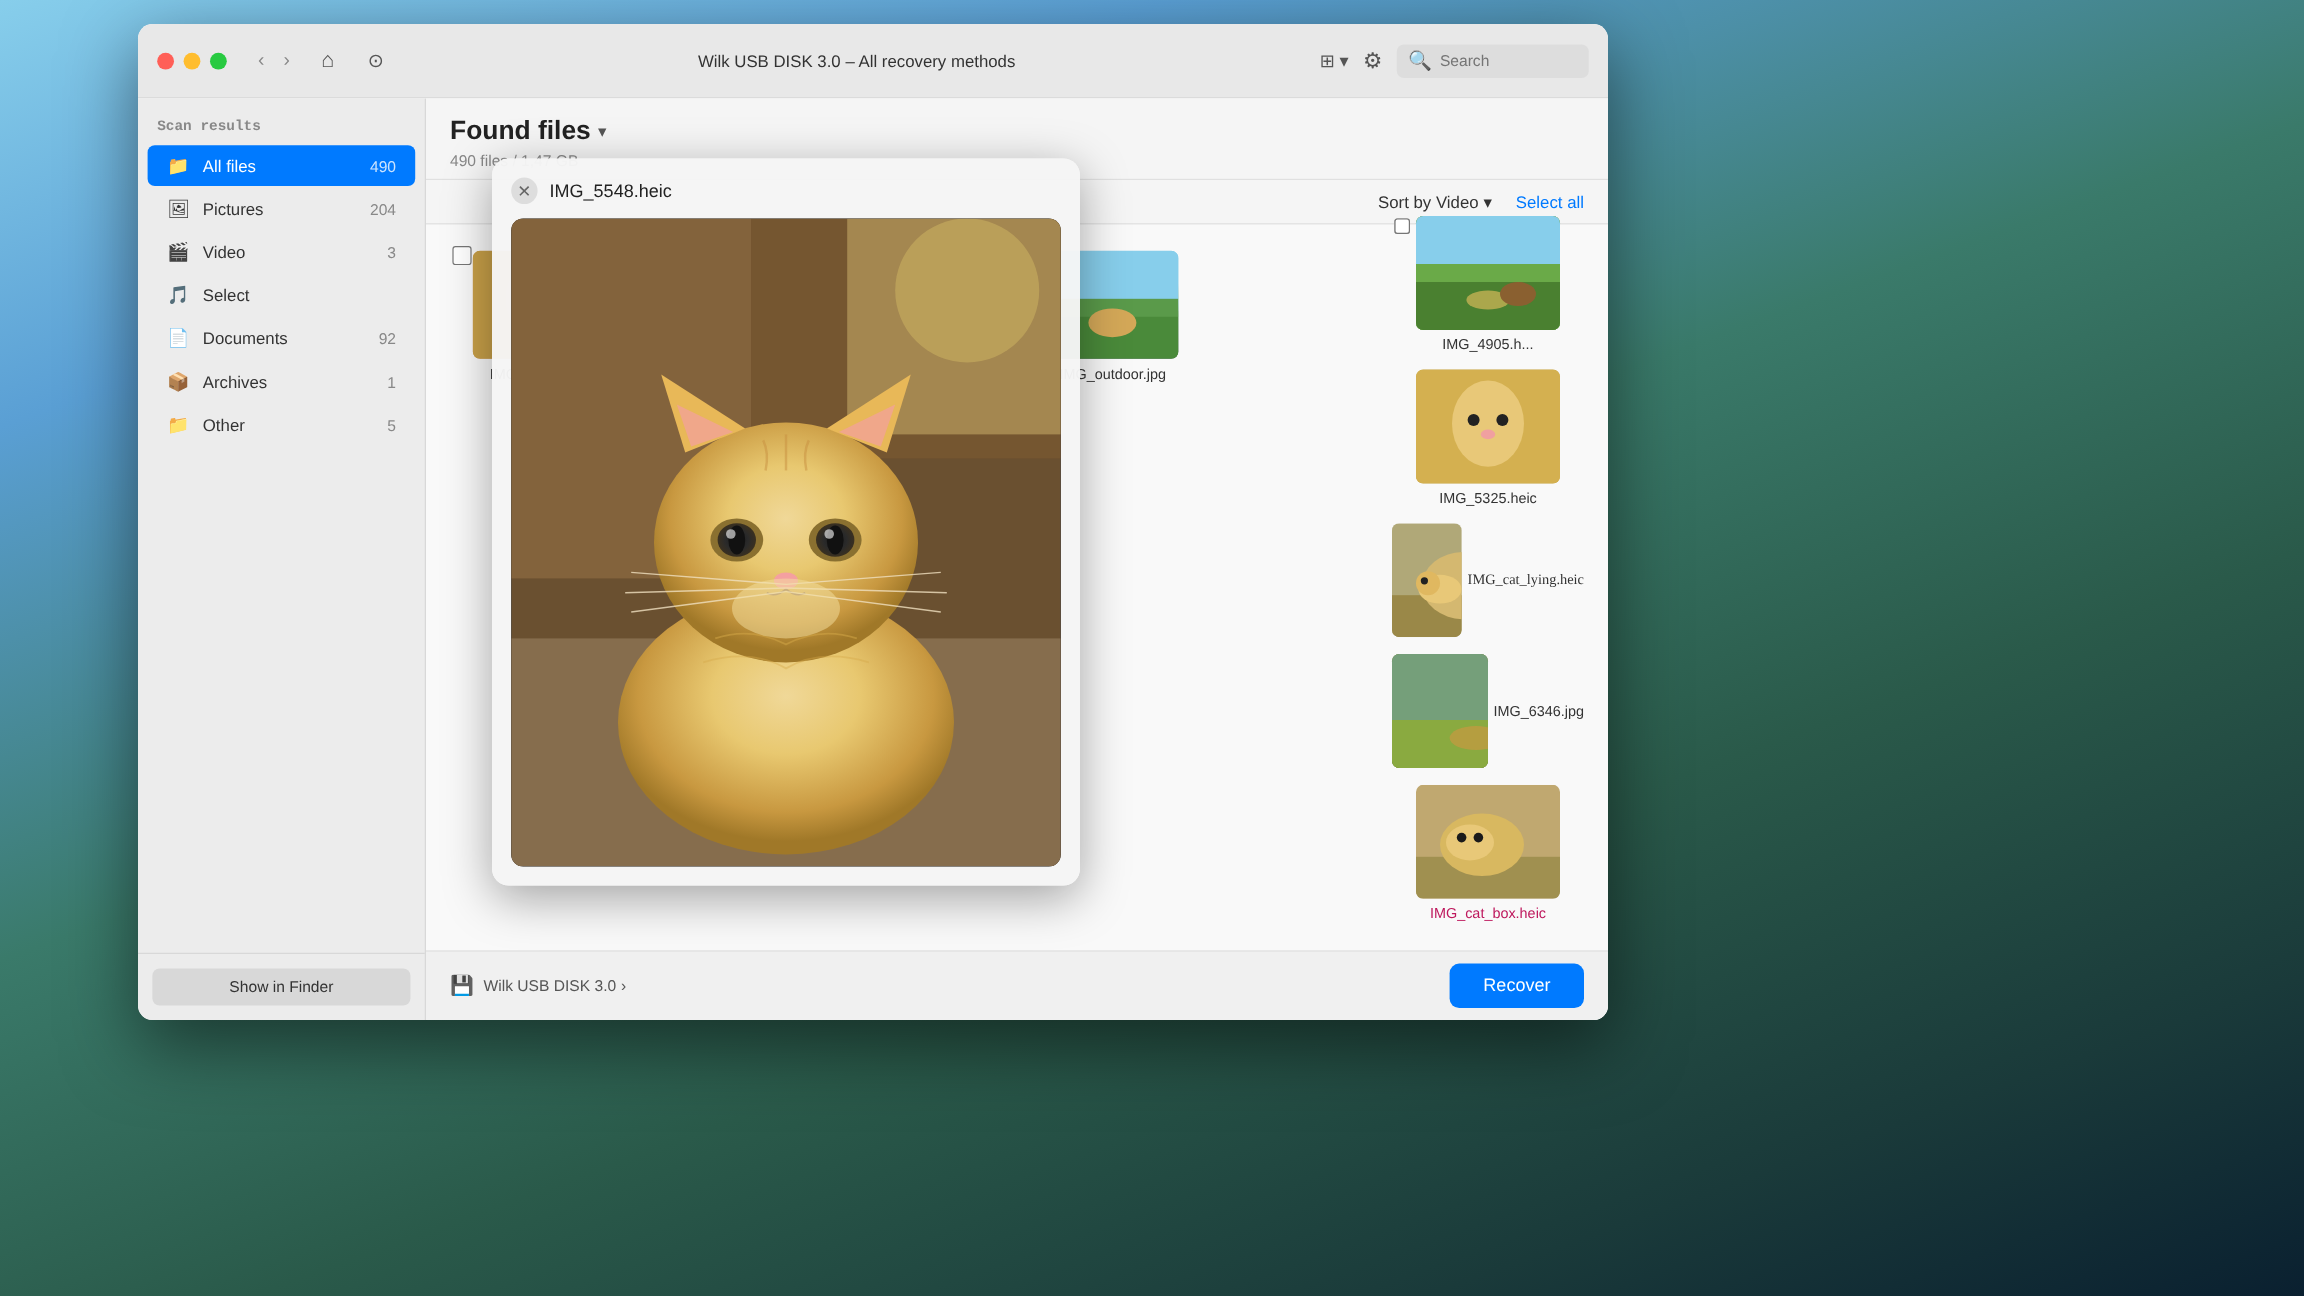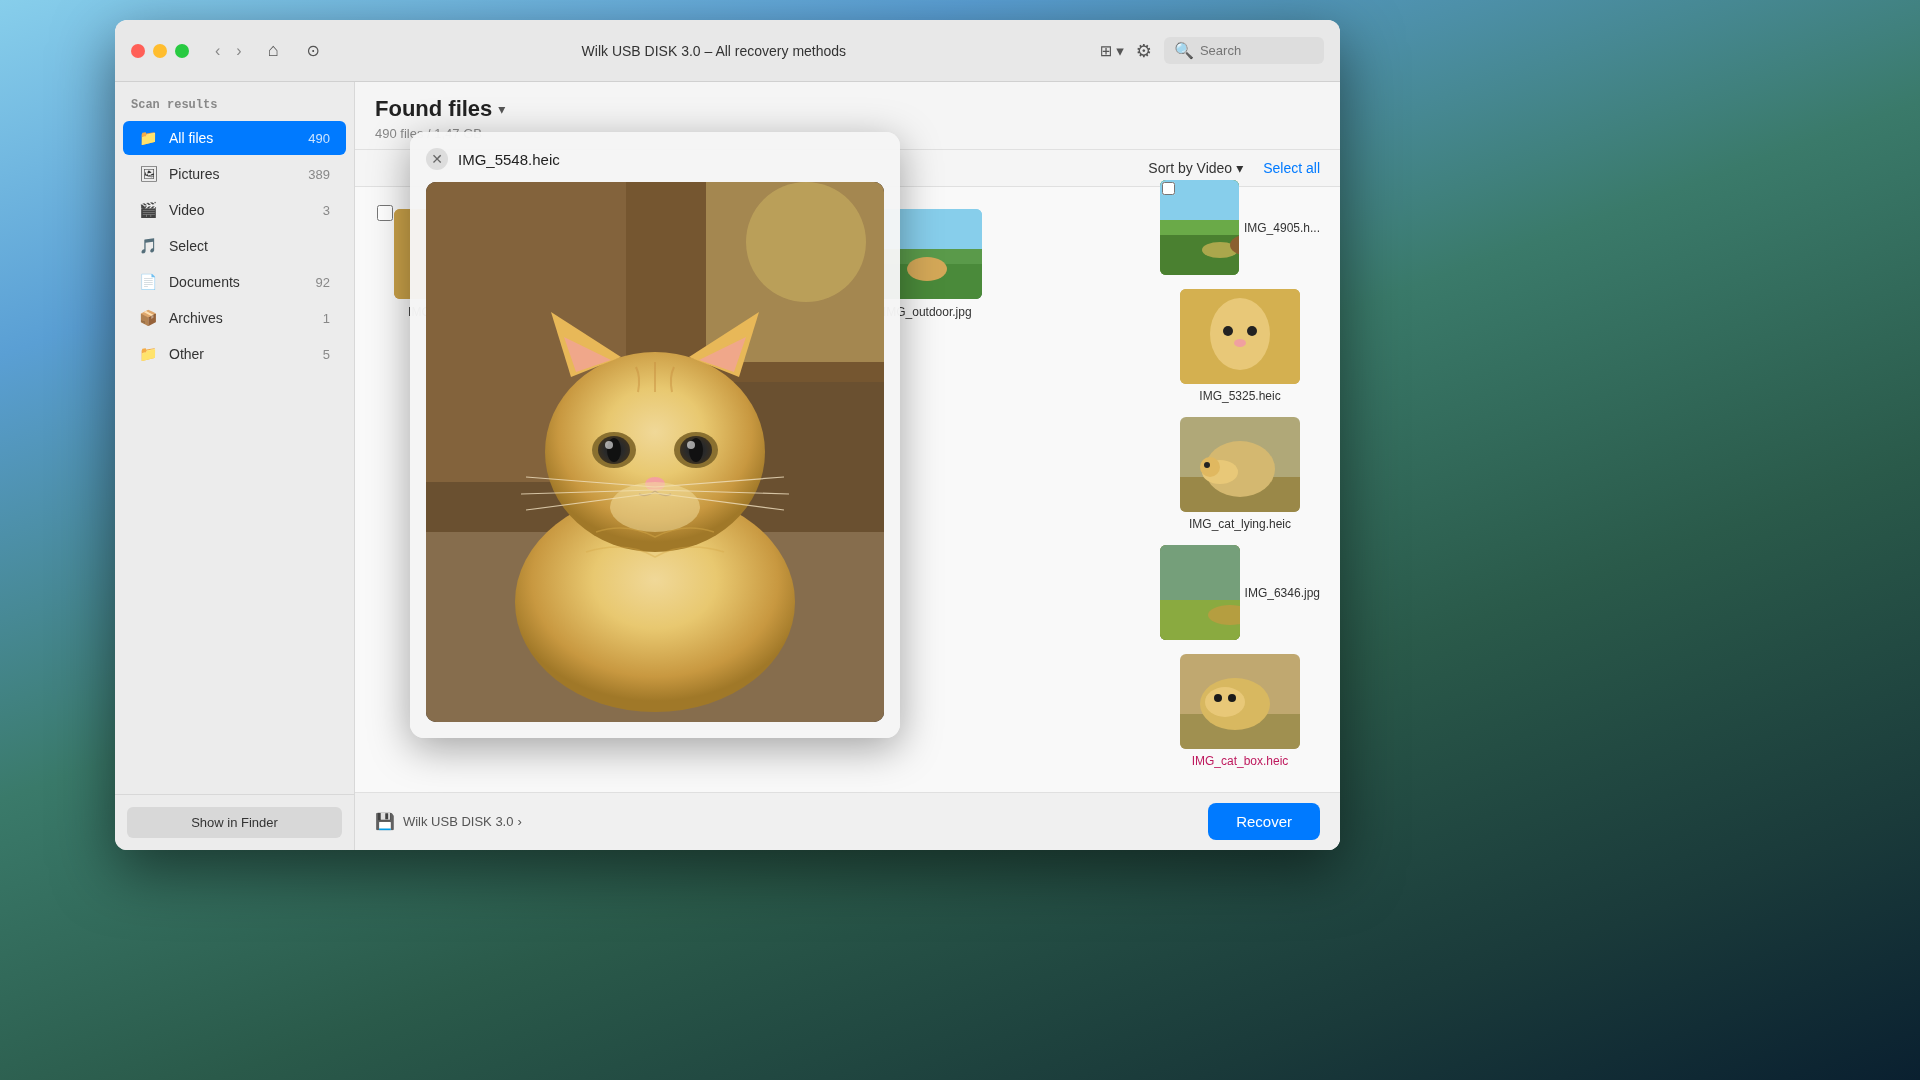--- a/index.html
+++ b/index.html
@@ -487,21 +487,21 @@
 
       <div class="sidebar-item active">
         <span class="sidebar-icon">📁</span>
         <span class="sidebar-item-label">All files</span>
         <span class="sidebar-count">490</span>
       </div>
 
       <div class="sidebar-item">
         <span class="sidebar-icon">🖼</span>
         <span class="sidebar-item-label">Pictures</span>
-        <span class="sidebar-count">389</span>
+        <span class="sidebar-count">204</span>
       </div>
 
       <div class="sidebar-item">
         <span class="sidebar-icon">🎬</span>
         <span class="sidebar-item-label">Video</span>
         <span class="sidebar-count">3</span>
       </div>
 
       <div class="sidebar-item">
         <span class="sidebar-icon">🎵</span>
@@ -698,21 +698,21 @@
           <path d="M160,370 Q200,358 229,375 Q258,358 298,370" stroke="#d4a848" stroke-width="1.5" fill="none" opacity="0.4"></path>
 
           <ellipse cx="229" cy="325" rx="45" ry="25" fill="#f4e0a0" opacity="0.5"></ellipse>
         </svg>
       </div>
     </div>
   </div>
 
   <div style="position:absolute; top:160px; right:20px; display:flex; flex-direction:column; gap:14px; width:160px; z-index:50;">
 
-    <div style="display:flex; flex-direction:row; align-items:center; gap:5px;">
+    <div style="display:flex; flex-direction:column; align-items:center; gap:5px;">
       <div style="width:120px; height:95px; border-radius:6px; overflow:hidden; background:#5a8a3a;">
         <svg viewBox="0 0 120 95" width="120" height="95">
           <rect width="120" height="95" fill="#6aaa48"></rect>
           <rect width="120" height="40" fill="#87ceeb"></rect>
           <rect y="55" width="120" height="40" fill="#4a8030"></rect>
           <ellipse cx="60" cy="70" rx="18" ry="8" fill="#d4b858" opacity="0.7"></ellipse>
 
           <ellipse cx="85" cy="65" rx="15" ry="10" fill="#8a6030"></ellipse>
         </svg>
       </div>
@@ -726,21 +726,21 @@
           <rect width="120" height="95" fill="#d4b050"></rect>
           <ellipse cx="60" cy="45" rx="30" ry="36" fill="#e8c878"></ellipse>
           <circle cx="48" cy="42" r="5" fill="#222"></circle>
           <circle cx="72" cy="42" r="5" fill="#222"></circle>
           <ellipse cx="60" cy="54" rx="6" ry="4" fill="#f0a0a0"></ellipse>
         </svg>
       </div>
       <span style="font-size:12px; color:#333;">IMG_5325.heic</span>
     </div>
 
-    <div style="display:flex; flex-direction:column; align-items:center; gap:5px;">
+    <div style="display:flex; flex-direction:row; align-items:center; gap:5px;font-family:Liberation Serif, serif;">
       <div style="width:120px; height:95px; border-radius:6px; overflow:hidden;">
         <svg viewBox="0 0 120 95" width="120" height="95">
           <rect width="120" height="95" fill="#b0a878"></rect>
           <rect y="60" width="120" height="35" fill="#9a8848"></rect>
           <ellipse cx="60" cy="52" rx="35" ry="28" fill="#d4b870"></ellipse>
 
           <ellipse cx="40" cy="55" rx="18" ry="12" fill="#e8c878"></ellipse>
           <circle cx="30" cy="50" r="10" fill="#e0b860"></circle>
           <circle cx="27" cy="48" r="3" fill="#222"></circle>
         </svg>

